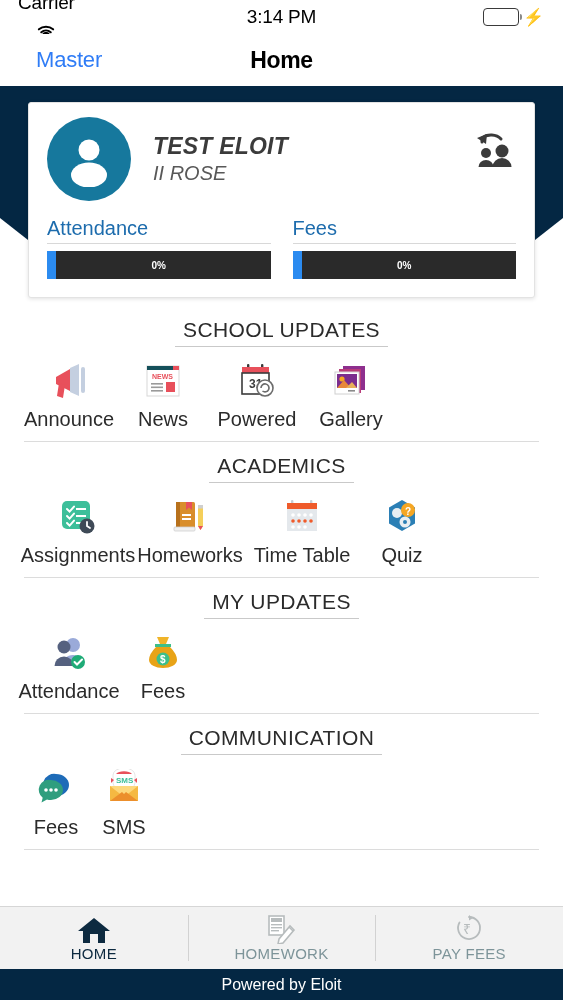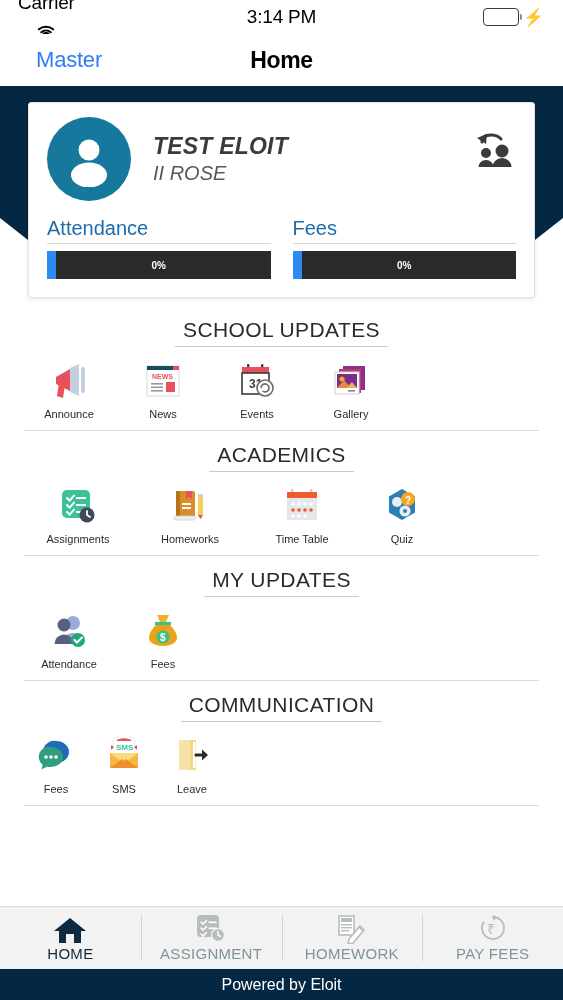--- a/index.html
+++ b/index.html
@@ -248,21 +248,21 @@
     align-items: center;
   }
   .tile-icon {
     height: 44px;
     display: flex;
     align-items: center;
     justify-content: center;
   }
   .tile-label {
     margin-top: 5px;
-    font-size: 11px;
+    font-size: 20px;
     color: #2b2b2b;
     white-space: nowrap;
   }
   .section-divider {
     height: 1px;
     background: #dcdcdc;
     margin: 10px 24px 0 24px;
   }
 
   
@@ -429,21 +429,21 @@
           <svg width="40" height="40" viewBox="0 0 40 40">
             <rect x="10" y="3" width="2.4" height="6" rx="1" fill="#3b3b3b"></rect>
             <rect x="24" y="3" width="2.4" height="6" rx="1" fill="#3b3b3b"></rect>
             <rect x="5" y="6" width="27" height="6" fill="#e8505b"></rect>
             <rect x="5" y="12" width="27" height="21" fill="#ffffff" stroke="#3b3b3b" stroke-width="1.6"></rect>
             <text x="12" y="27" font-family="Liberation Sans, sans-serif" font-size="12" font-weight="bold" fill="#3b3b3b">31</text>
             <circle cx="28" cy="27" r="8" fill="#ffffff" stroke="#6b6b6b" stroke-width="1.6"></circle>
             <path d="M24 27 a4 4 0 1 1 1.5 3" stroke="#6b6b6b" stroke-width="1.6" fill="none"></path>
           </svg>
         </div>
-        <div class="tile-label">Events</div>
+        <div class="tile-label">Powered</div>
       </div>
 
       <div class="tile">
         <div class="tile-icon">
           <svg width="40" height="40" viewBox="0 0 40 40">
             <rect x="12" y="5" width="22" height="24" fill="#8e2f8e"></rect>
             <rect x="8" y="8" width="22" height="24" fill="#b83c7a"></rect>
             <rect x="4" y="11" width="24" height="22" fill="#ffffff" stroke="#d0d0d0" stroke-width="1"></rect>
             <rect x="6" y="13" width="20" height="14" fill="#7b2d8e"></rect>
             <circle cx="11" cy="18" r="2.6" fill="#f5a623"></circle>
@@ -605,66 +605,39 @@
             <path d="M33 9 l-3 2 l3 3 Z" fill="#e8505b"></path>
             <text x="12" y="14" font-family="Liberation Sans, sans-serif" font-size="8" font-weight="bold" fill="#3dbf9a">SMS</text>
             <path d="M6 17 h28 v15 h-28 Z" fill="#f5b942"></path>
             <path d="M6 17 L20 28 L34 17 Z" fill="#fdd87c"></path>
             <path d="M6 32 L18 23 L20 25 L22 23 L34 32 Z" fill="#ec8f2c"></path>
           </svg>
         </div>
         <div class="tile-label">SMS</div>
       </div>
 
-      <div class="tile" style="width:68px">
-        <div class="tile-icon">
-          <svg width="40" height="40" viewBox="0 0 40 40">
-            <rect x="7" y="4" width="17" height="30" fill="#f7e3a8"></rect>
-            <rect x="18" y="4" width="6" height="30" fill="#f3d88a"></rect>
-            <rect x="21" y="6" width="2.5" height="26" fill="#ffffff"></rect>
-            <path d="M24 19 h9" stroke="#2b2b2b" stroke-width="3.2" stroke-linecap="round"></path>
-            <path d="M30 13.5 L36 19 L30 24.5 Z" fill="#2b2b2b"></path>
-          </svg>
-        </div>
-        <div class="tile-label">Leave</div>
-      </div>
 
     </div>
     <div class="section-divider"></div>
   </div>
 
 </div>
 
 <div class="tab-bar">
 
   <div class="tab active">
     <div class="tab-icon">
       <svg width="34" height="28" viewBox="0 0 34 28">
         <path d="M17 2 L33 15 L28 15 L28 27 L6 27 L6 15 L1 15 Z" fill="#0d2a40"></path>
         <rect x="13" y="18" width="8" height="9" fill="#f2f2f2"></rect>
       </svg>
     </div>
     <div class="tab-label">HOME</div>
   </div>
 
-  <div class="tab">
-    <div class="tab-icon">
-      <svg width="32" height="30" viewBox="0 0 32 30">
-        <rect x="2" y="1" width="22" height="22" rx="4" fill="#b7bcbd"></rect>
-        <path d="M6 8 l2 2 L11.5 6.5" stroke="#ffffff" stroke-width="1.6" fill="none" stroke-linecap="round"></path>
-        <path d="M6 14 l2 2 L11.5 12.5" stroke="#ffffff" stroke-width="1.6" fill="none" stroke-linecap="round"></path>
-        <path d="M6 20 l2 2 L11.5 18.5" stroke="#ffffff" stroke-width="1.6" fill="none" stroke-linecap="round"></path>
-        <rect x="13.5" y="7.5" width="8" height="1.6" fill="#ffffff"></rect>
-        <rect x="13.5" y="13.5" width="8" height="1.6" fill="#ffffff"></rect>
-        <circle cx="23" cy="21" r="6.5" fill="#b7bcbd" stroke="#f2f2f2" stroke-width="1.4"></circle>
-        <path d="M23 17.5 L23 21 L25.5 22.5" stroke="#ffffff" stroke-width="1.5" fill="none" stroke-linecap="round"></path>
-      </svg>
-    </div>
-    <div class="tab-label">ASSIGNMENT</div>
-  </div>
 
   <div class="tab">
     <div class="tab-icon">
       <svg width="32" height="30" viewBox="0 0 32 30">
         <rect x="3" y="2" width="15" height="19" fill="#ffffff" stroke="#b7bcbd" stroke-width="1.6"></rect>
         <rect x="5" y="4" width="11" height="4" fill="#b7bcbd"></rect>
         <rect x="5" y="10" width="11" height="1.4" fill="#b7bcbd"></rect>
         <rect x="5" y="13" width="11" height="1.4" fill="#b7bcbd"></rect>
         <rect x="5" y="16" width="8" height="1.4" fill="#b7bcbd"></rect>
         <path d="M13 25 L24 12 L28 16 L17 29 L12 30 Z" fill="#ffffff" stroke="#b7bcbd" stroke-width="1.6"></path>

